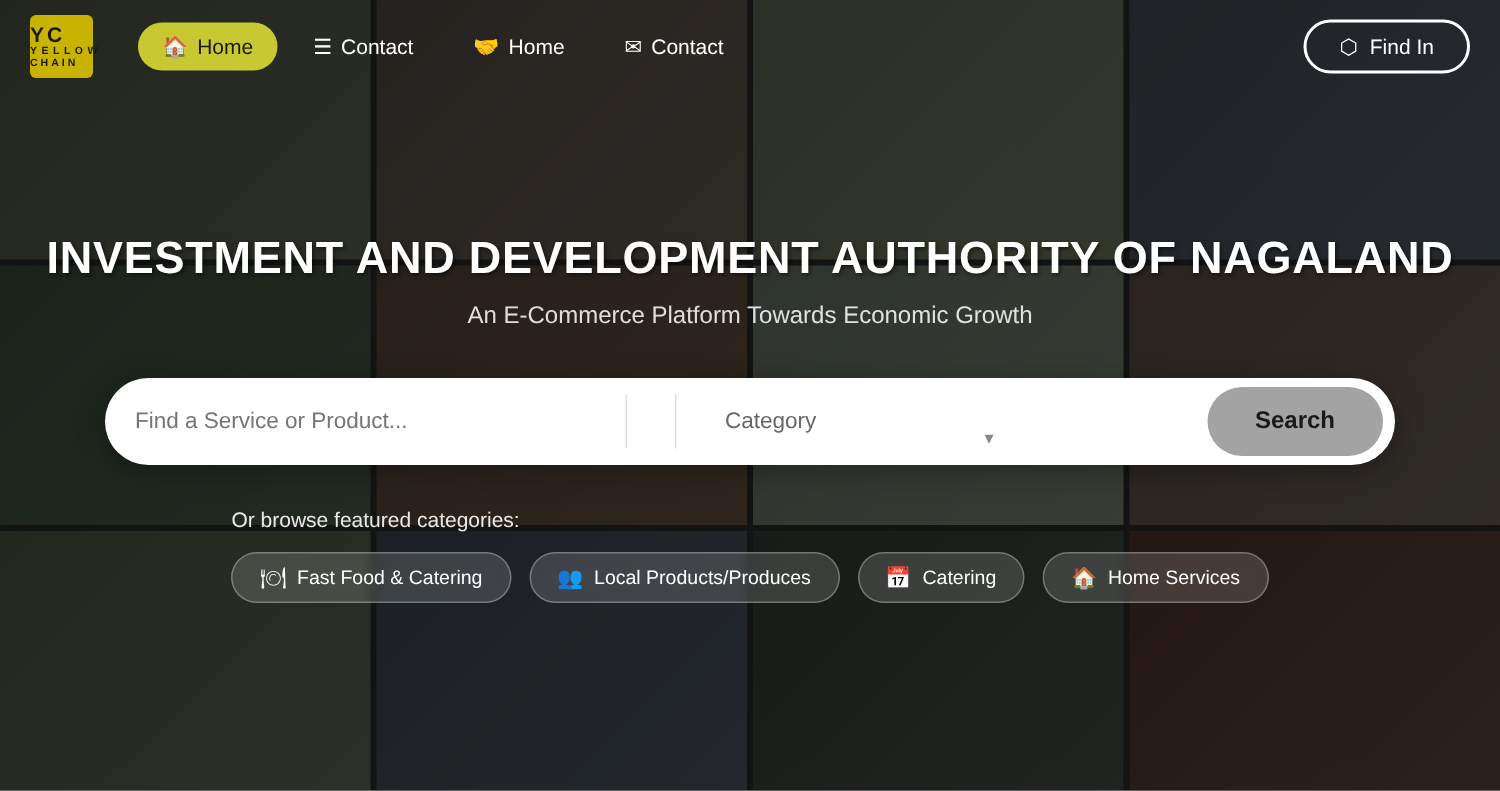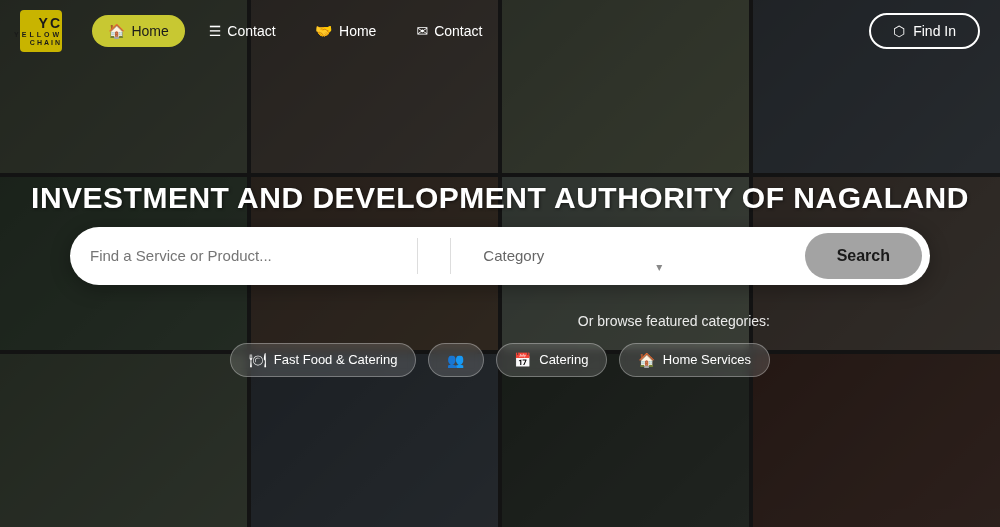--- a/index.html
+++ b/index.html
@@ -63,21 +63,21 @@
       align-items: center;
       gap: 0;
       margin-right: 30px;
     }
     .logo-box {
       width: 42px;
       height: 42px;
       background: #c8b400;
       border-radius: 4px;
       display: flex;
-      align-items: flex-end;
+      align-items: flex-start;
       justify-content: center;
       font-weight: 900;
       font-size: 13px;
       color: #1a1a1a;
       letter-spacing: 1px;
       flex-direction: column;
       line-height: 1.1;
     }
     .logo-text-yc {
       font-size: 14px;
@@ -252,21 +252,21 @@
       cursor: pointer;
       white-space: nowrap;
       margin-left: 10px;
     }
 
     
     .browse-section {
       margin-top: 28px;
       display: flex;
       flex-direction: column;
-      align-items: flex-end;
+      align-items: flex-start;
       gap: 14px;
     }
     .browse-label {
       color: rgba(255,255,255,0.9);
       font-size: 14px;
     }
     .category-tags {
       display: flex;
       gap: 12px;
       flex-wrap: wrap;
@@ -338,20 +338,21 @@
   </div>
 
   <button class="signin-btn">
     <span>⬡</span>
     <span>Find In</span>
   </button>
 </nav>
 
 <div class="main-content">
   <h1 class="hero-title">INVESTMENT AND DEVELOPMENT AUTHORITY OF NAGALAND</h1>
+  <p class="hero-subtitle">An E-Commerce Platform Towards Economic Growth</p>
 
   <div class="search-bar">
     <div class="search-section">
       <input type="text" class="search-input" placeholder="Find a Service or Product..." style="">
     </div>
     <div class="search-divider"></div>
     <div class="search-divider"></div>
     <div class="category-section">
       <select class="category-select">
         <option>Category</option>
@@ -367,20 +368,21 @@
 
   <div class="browse-section">
     <span class="browse-label">Or browse featured categories:</span>
     <div class="category-tags">
       <div class="category-tag">
         <span class="icon-sm">🍽</span>
         <span>Fast Food &amp; Catering</span>
       </div>
       <div class="category-tag">
         <span class="icon-sm">👥</span>
+        <span>Local Products/Produces</span>
       </div>
       <div class="category-tag">
         <span class="icon-sm">📅</span>
         <span>Catering</span>
       </div>
       <div class="category-tag">
         <span class="icon-sm">🏠</span>
         <span>Home Services</span>
       </div>
     </div>

